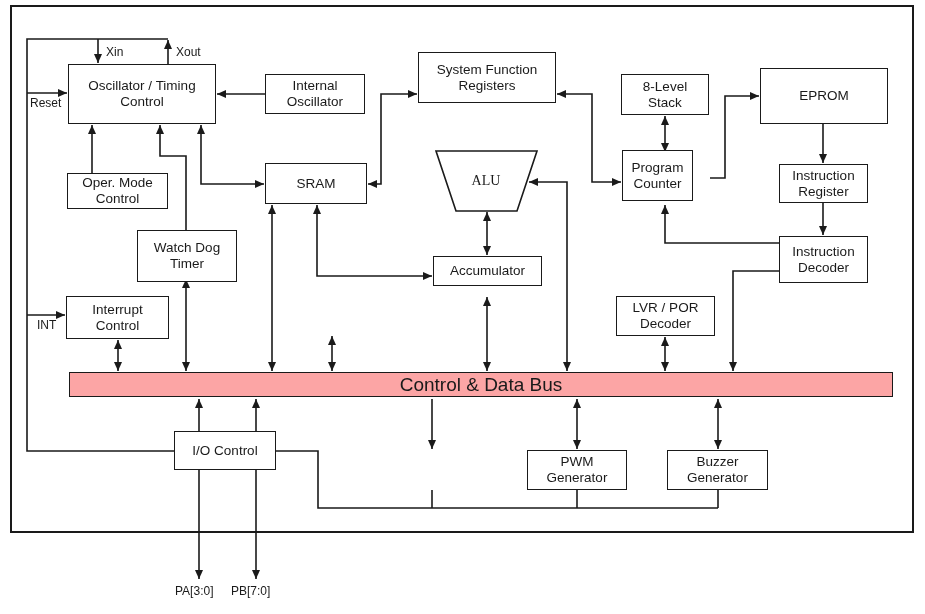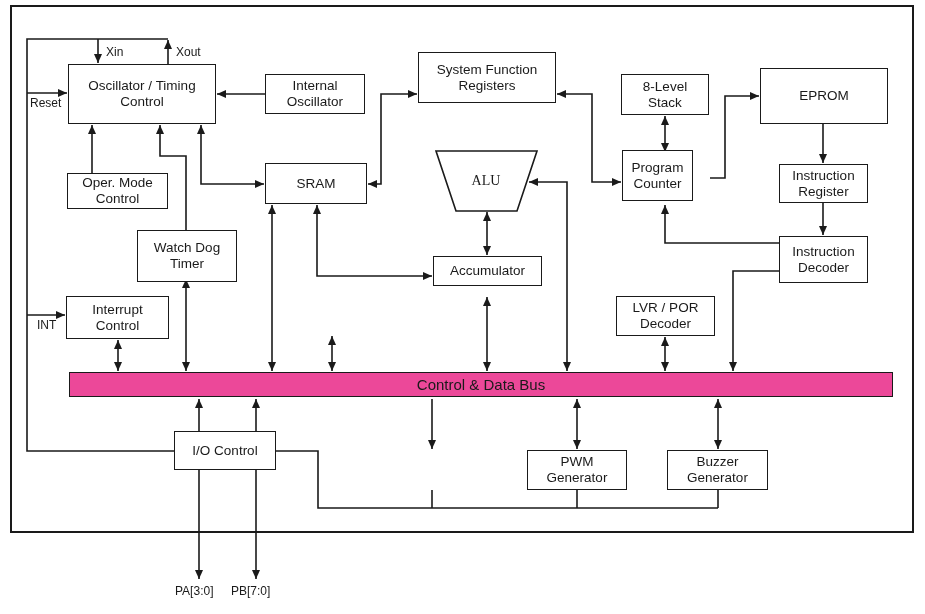--- a/index.html
+++ b/index.html
@@ -14,23 +14,23 @@
     border:1.6px solid #1a1a1a;background:#ffffff;
     display:flex;align-items:center;justify-content:center;text-align:center;
     font-size:13.5px;line-height:1.18;white-space:pre-line;z-index:2;
   }
   .alu-label{
     position:absolute;display:flex;align-items:center;justify-content:center;
     font-size:14px;z-index:2;background:transparent;border:none;font-family:Liberation Serif, serif;
   }
   .bus{
     position:absolute;box-sizing:border-box;
-    border:1.5px solid #1a1a1a;background:#ec4899;
+    border:1.5px solid #1a1a1a;background:#fca5a5;
     display:flex;align-items:center;justify-content:center;
-    font-size:15px;z-index:2;
+    font-size:19px;z-index:2;
   }
   .pin{
     position:absolute;font-size:12px;white-space:nowrap;z-index:2;
   }
   svg .c{fill:none;stroke:#1a1a1a;stroke-width:1.6;}
   svg .frame{fill:none;stroke:#1a1a1a;stroke-width:2;}
   svg .shape{fill:#ffffff;stroke:#1a1a1a;stroke-width:1.6;}
 </style>
 </head>
 <body>

